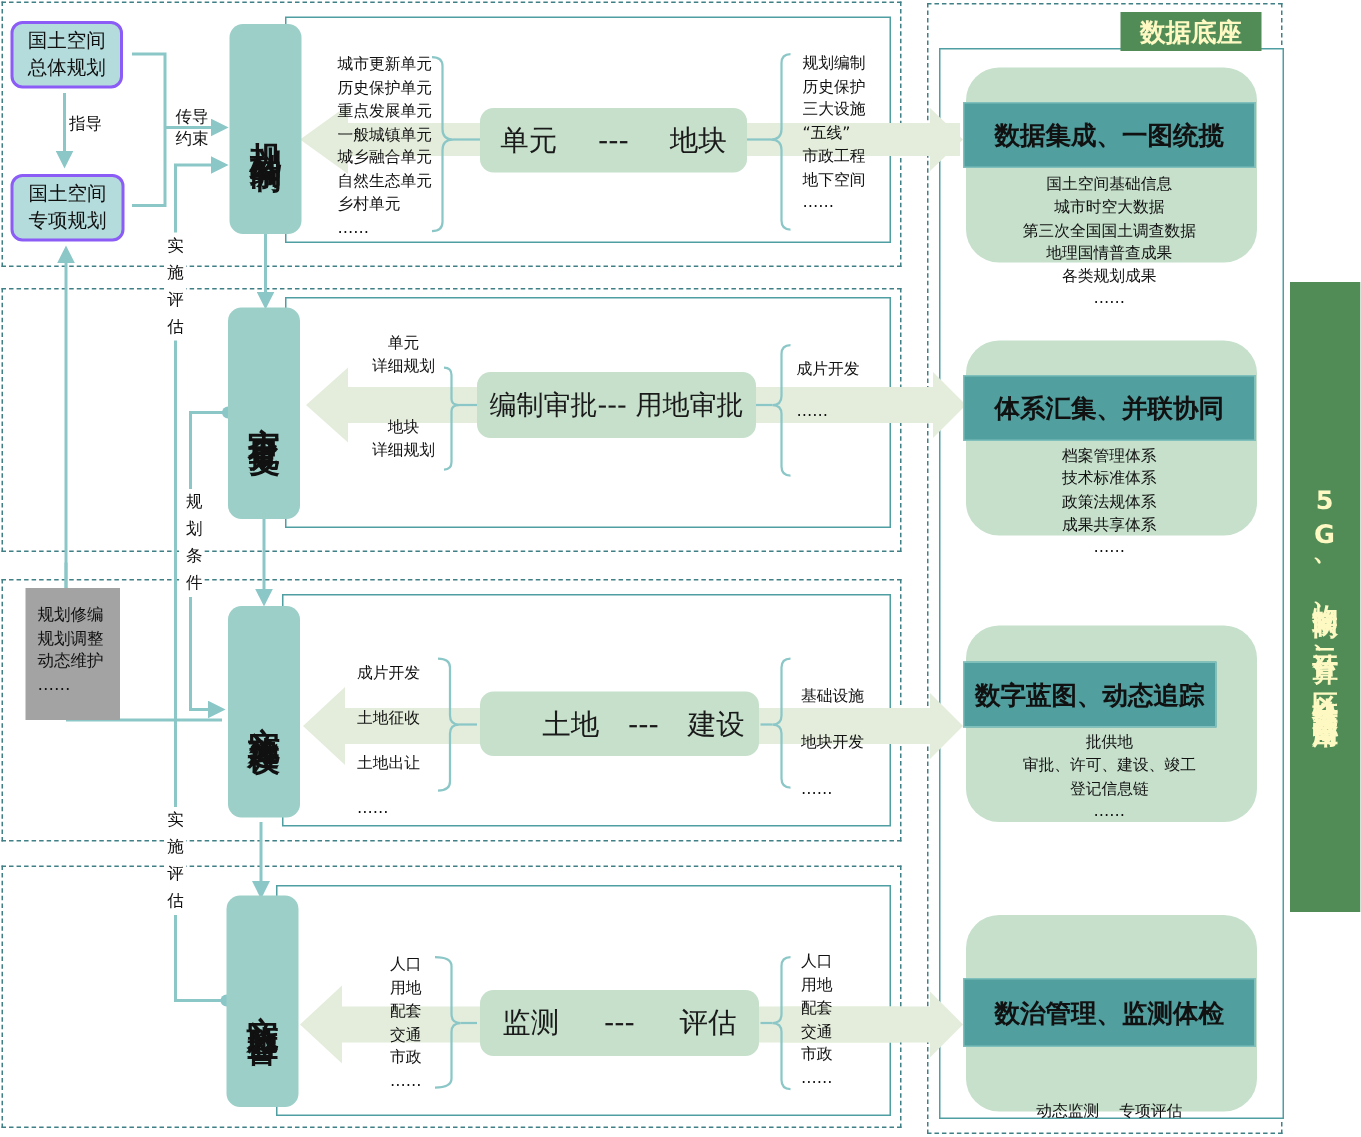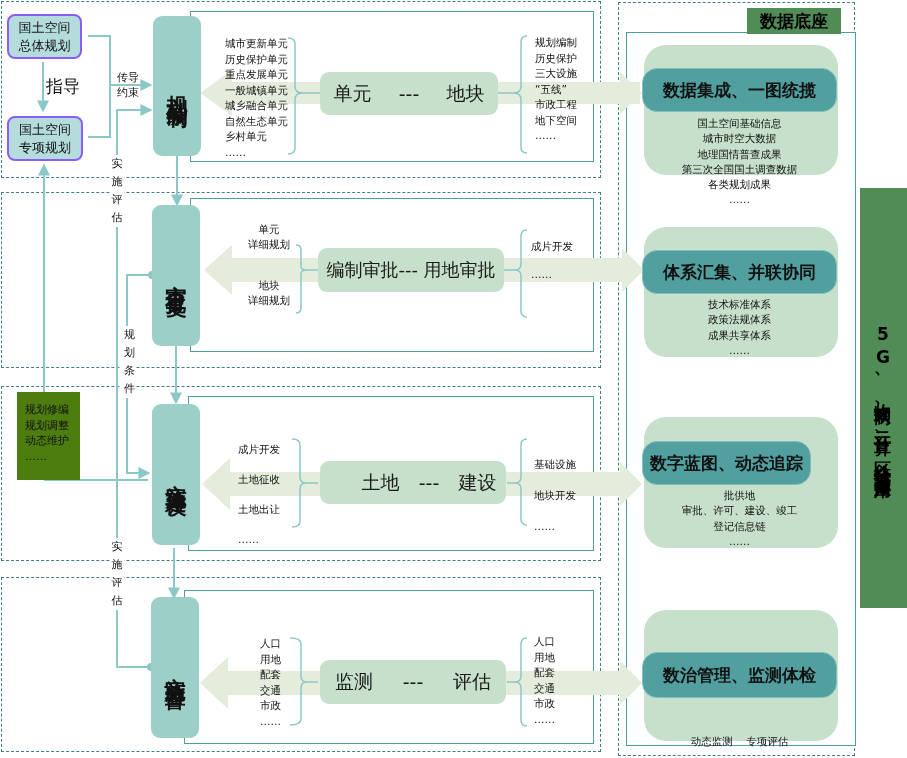--- a/index.html
+++ b/index.html
@@ -14,25 +14,25 @@
   .stage { background: #9bcfc8; border-radius: 9px; display: flex; align-items: center;
            justify-content: center; }
   .stage span { writing-mode: vertical-rl; font-weight: bold; font-size: 21px; letter-spacing: 4px;
                 text-orientation: upright; color: #111; }
   .pill { background: #c6e0cb; border-radius: 9px; display: flex; align-items: center;
           justify-content: center; font-size: 19px; color: #1a1a1a; word-spacing: 0; }
   .list { font-size: 10.5px; line-height: 15.5px; color: #111; white-space: nowrap; }
   .vlabel { font-size: 11px; line-height: 18px; width: 14px; text-align: center; color: #111;
             background: #fff; }
   .hub { background: #c6e0cb; border-radius: 22px; }
-  .hub-title { background: #519f9f; border-radius: 15px; display: flex; align-items: center;
+  .hub-title { background: #519f9f; border-radius: 0; display: flex; align-items: center;
                justify-content: center; font-weight: bold; font-size: 17px; color: #111;
                border: 1px solid #7fbfbc; }
   .hub-items { font-size: 10.5px; line-height: 15.3px; text-align: center; color: #111; }
-  .green-tag { background: #518c57; color: #000000; font-weight: bold; display: flex;
+  .green-tag { background: #518c57; color: #fef9c3; font-weight: bold; display: flex;
                align-items: center; justify-content: center; }
   .tech span { writing-mode: vertical-rl; text-orientation: upright; font-size: 17px;
                font-weight: bold; letter-spacing: 3px; }
   svg.overlay { position: absolute; left: 0; top: 0; pointer-events: none; }
 </style>
 </head>
 <body>
 
 <div class="abs dash" style="left:1px;top:1px;width:600px;height:177px;"></div>
 <div class="abs dash" style="left:1px;top:192px;width:600px;height:176px;"></div>
@@ -116,29 +116,29 @@
     <line x1="307" y1="682" x2="318" y2="682"></line>
     <path d="M527,638 Q521,638 521,644 L521,676 Q521,682 515,682 Q521,682 521,688 L521,720 Q521,726 527,726"></path>
     <line x1="507" y1="682" x2="515" y2="682"></line>
   </g>
 </svg>
 
 <div class="abs src-box" style="left:7px;top:14px;width:75px;height:45px;">国土空间
 总体规划</div>
 <div class="abs src-box" style="left:7px;top:116px;width:76px;height:45px;">国土空间
 专项规划</div>
-<div class="abs" style="left:46px;top:75px;font-size:17px;">指导</div>
+<div class="abs" style="left:46px;top:75px;font-size:11px;">指导</div>
 <div class="abs" style="left:117px;top:70px;font-size:11px;line-height:15px;white-space:pre-line;">传导
 约束</div>
 
 <div class="abs vlabel" style="left:110px;top:155px;">实施评估</div>
 <div class="abs vlabel" style="left:121px;top:326px;text-align:right;">规划条件</div>
 <div class="abs vlabel" style="left:110px;top:538px;">实施评估</div>
 
-<div class="abs" style="left:17px;top:392px;width:63px;height:88px;background:#4d7c0f;padding:10px 0 0 8px;font-size:11px;line-height:15.5px;">
+<div class="abs" style="left:17px;top:392px;width:63px;height:88px;background:#a3a3a3;padding:10px 0 0 8px;font-size:11px;line-height:15.5px;">
   <div>规划修编</div>
   <div>规划调整</div>
   <div>动态维护</div>
   <div>……</div>
 </div>
 
 <div class="abs stage" style="left:153px;top:16px;width:48px;height:140px;">
     <span>规划编制</span>
   </div>
 <div class="abs stage" style="left:152px;top:205px;width:48px;height:141px;">
@@ -225,29 +225,30 @@
   <div>交通</div>
   <div>市政</div>
   <div>……</div>
 </div>
 
 <div class="abs hub" style="left:644px;top:45px;width:194px;height:130px;"></div>
 <div class="abs hub-title" style="left:642px;top:68px;width:195px;height:44px;">数据集成、一图统揽</div>
 <div class="abs hub-items" style="left:642px;top:116px;width:195px;">
   <div>国土空间基础信息</div>
   <div>城市时空大数据</div>
+  <div>第三次全国国土调查数据</div>
   <div>地理国情普查成果</div>
-  <div>第三次全国国土调查数据</div>
   <div>各类规划成果</div>
   <div>……</div>
 </div>
 
 <div class="abs hub" style="left:644px;top:227px;width:194px;height:130px;"></div>
 <div class="abs hub-title" style="left:642px;top:250px;width:195px;height:44px;">体系汇集、并联协同</div>
 <div class="abs hub-items" style="left:642px;top:297px;width:195px;">
+  <div>档案管理体系</div>
   <div>技术标准体系</div>
   <div>政策法规体系</div>
   <div>成果共享体系</div>
   <div>……</div>
 </div>
 
 <div class="abs hub" style="left:644px;top:417px;width:194px;height:131px;"></div>
 <div class="abs hub-title" style="left:642px;top:441px;width:169px;height:44px;">数字蓝图、动态追踪</div>
 <div class="abs hub-items" style="left:642px;top:488px;width:195px;">
   <div>批供地</div>

